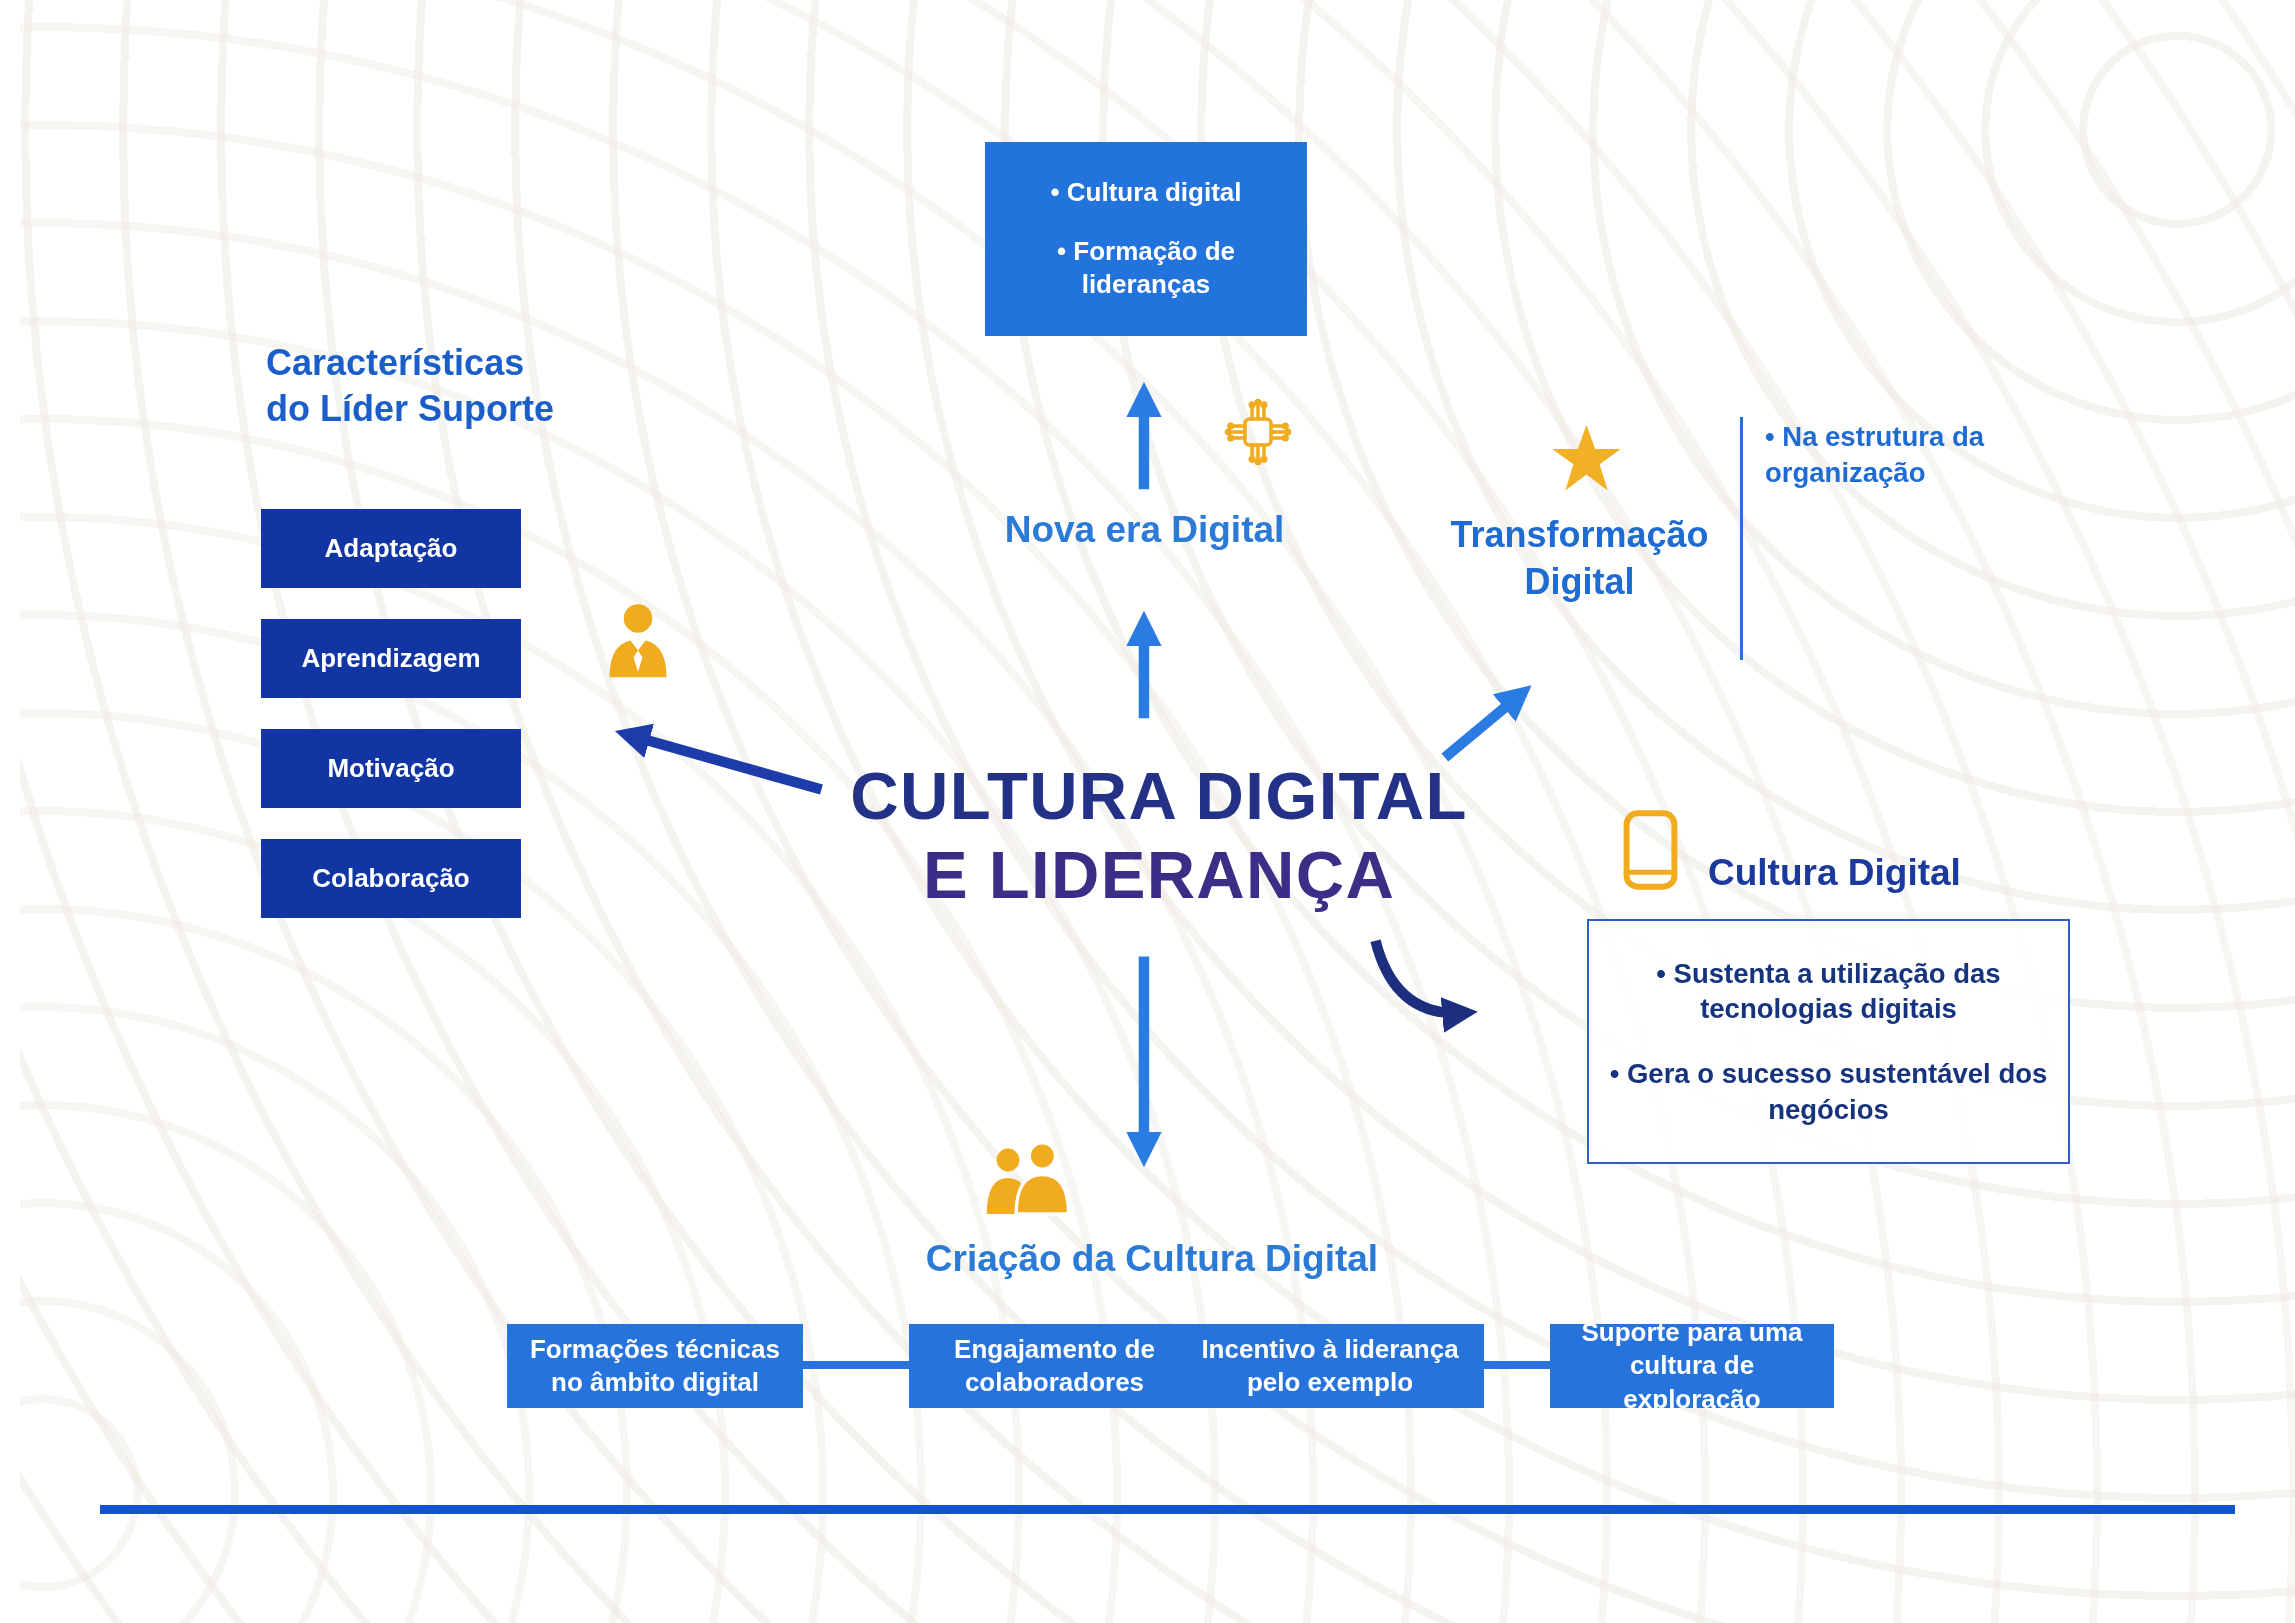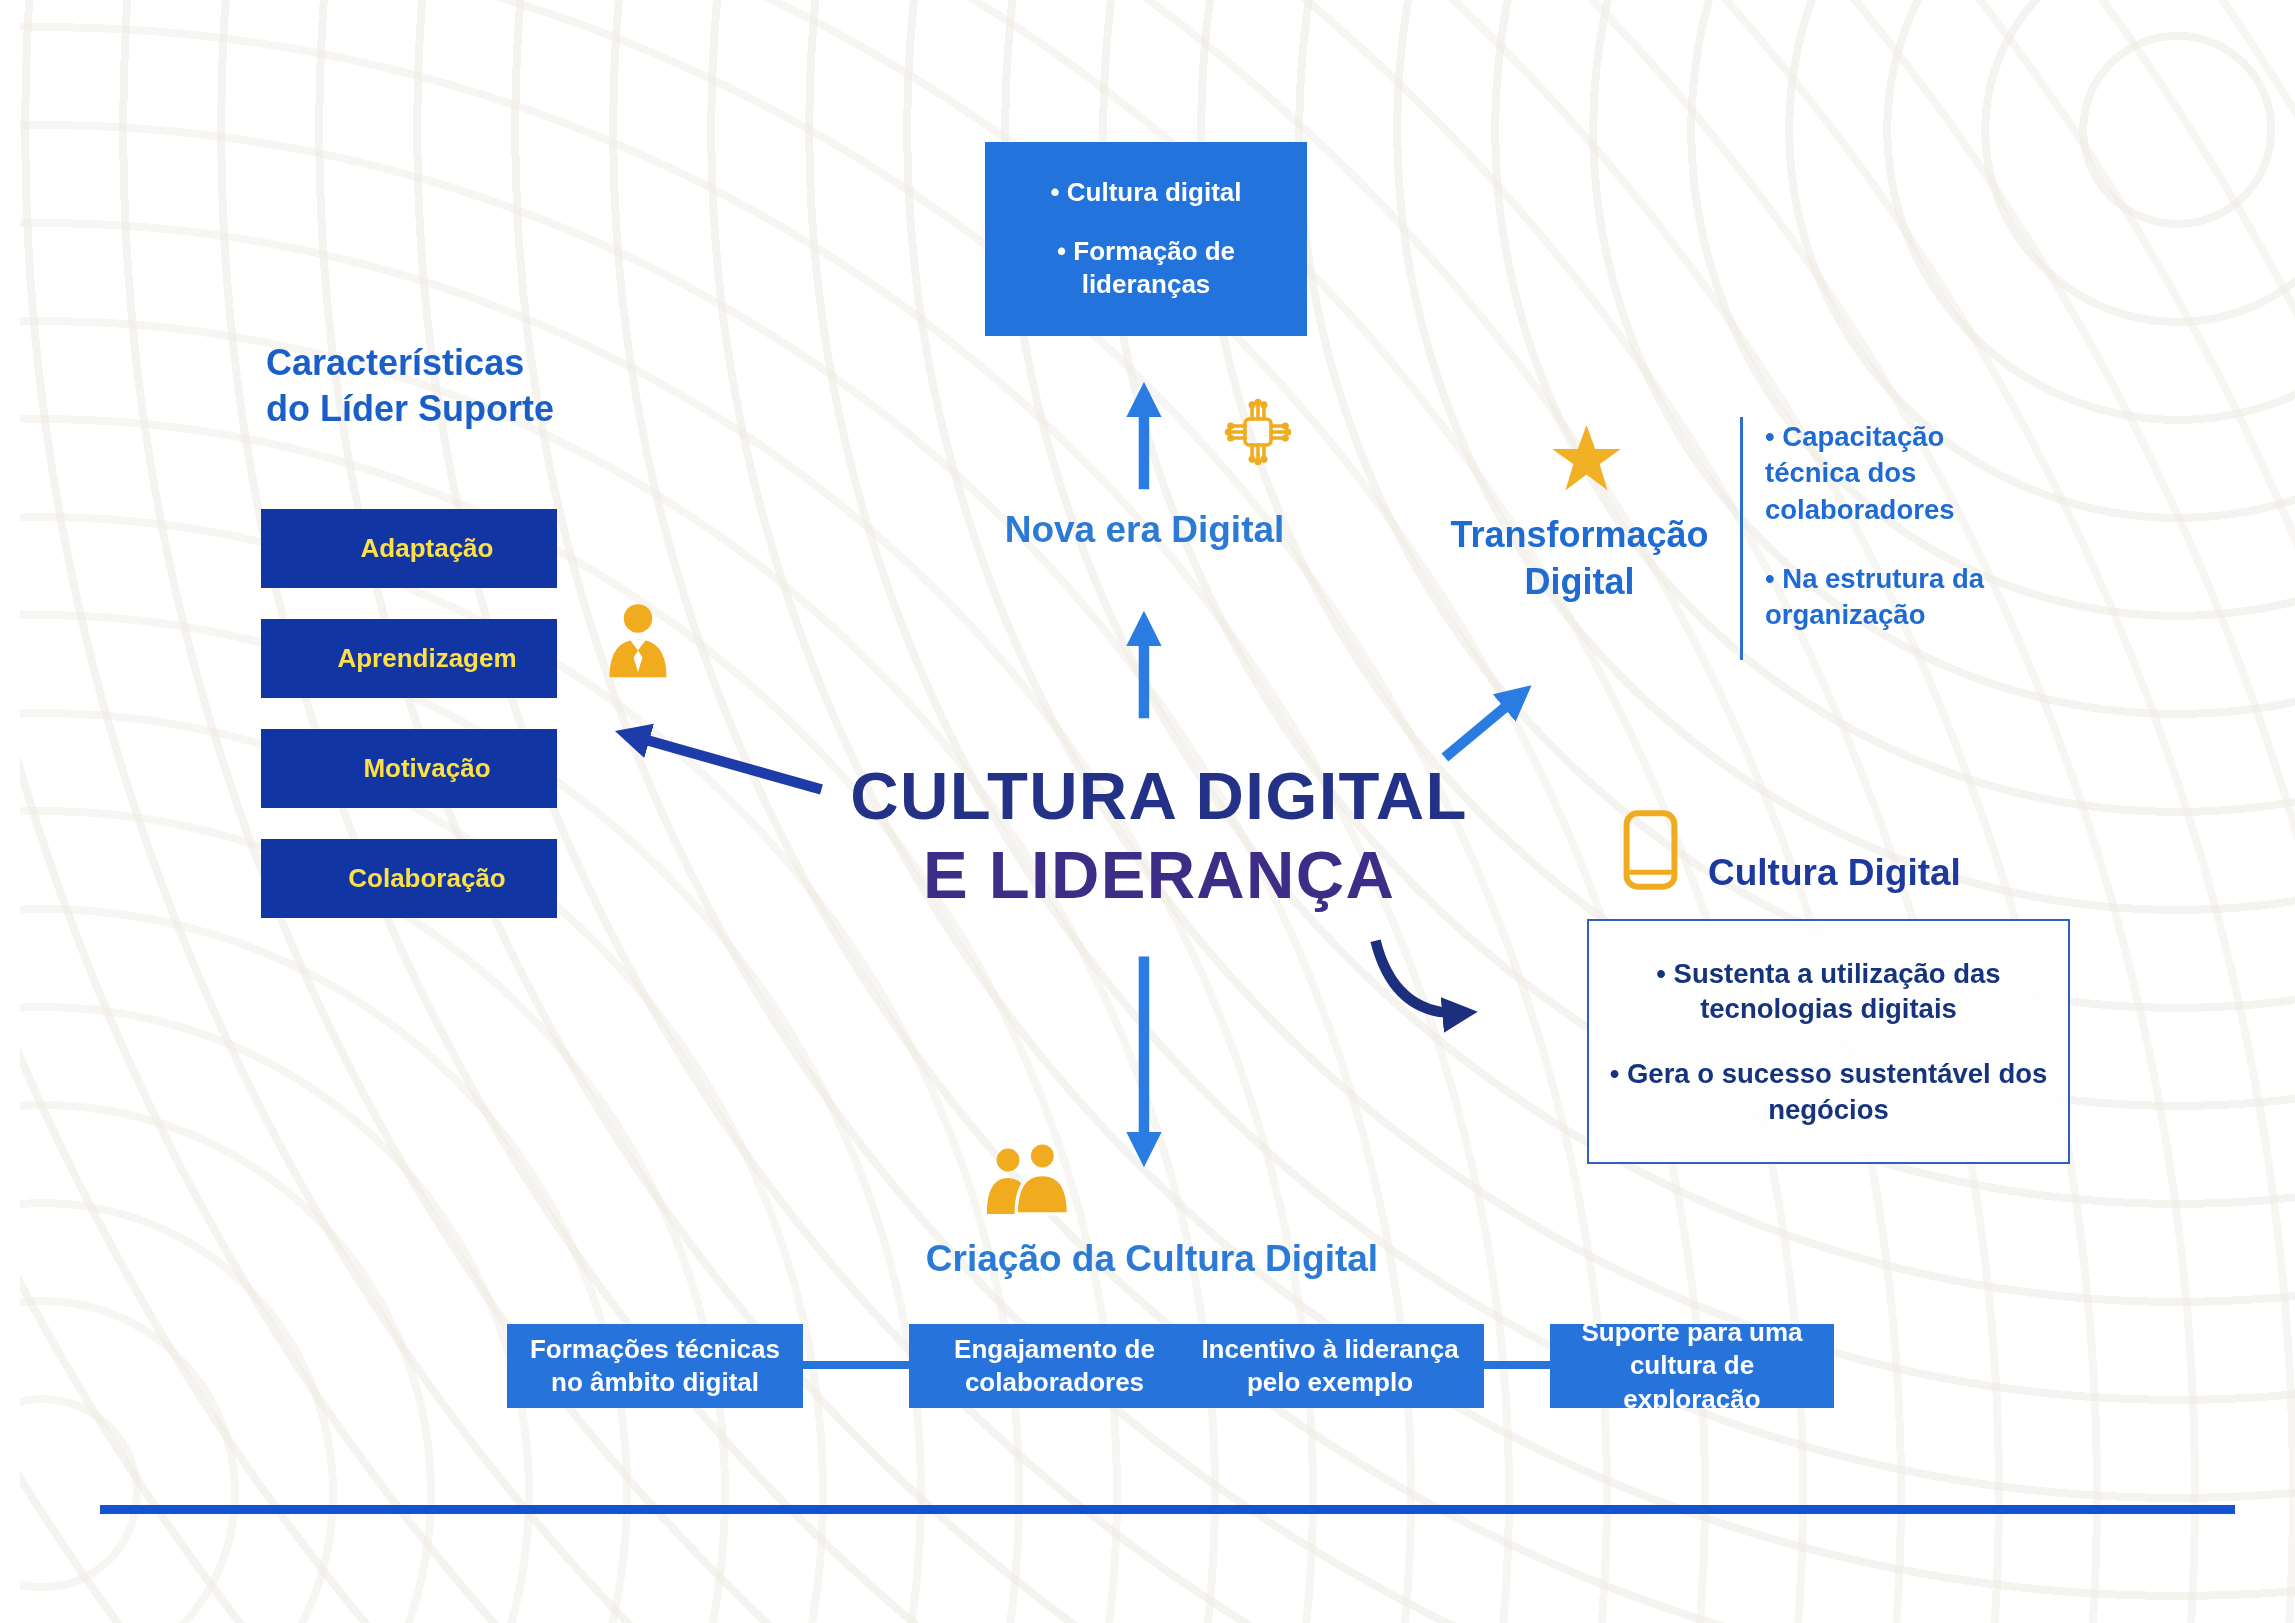--- a/index.html
+++ b/index.html
@@ -30,23 +30,23 @@
   .nova-era{left:928px; top:509px; width:393px; text-align:center; font-size:37px;}
 
   .main-title{left:779px; top:756px; width:720px; text-align:center;
     font-weight:800; font-size:67px; letter-spacing:1.3px; line-height:1.18;}
   .main-title .t1{color:#233186;}
   .main-title .t2{color:#3e2d87;}
 
   
   .left-heading{left:246px; top:340px; width:366px; font-size:36px; font-weight:bold;
     color:#1a5fc9; line-height:1.28;}
-  .trait-box{left:241px; width:260px; height:79px; background:#1135a3; color:#fde047;
+  .trait-box{left:241px; width:260px; height:79px; background:#1135a3; color:#ffffff;
     display:flex; align-items:center; justify-content:center;
-    font-size:26px; font-weight:bold;padding-left:36px;}
+    font-size:26px; font-weight:bold;}
 
   
   .transf-label{left:1396px; top:512px; width:327px; text-align:center;
     font-size:36px; font-weight:bold; color:#1e6bd3; line-height:1.3;}
   .vdivider{left:1720px; top:417px; width:2.6px; height:243px; background:#2b6fd4;}
   .rt-bullets{left:1745px; top:419px; width:242px; font-size:27.5px; font-weight:bold;
     color:#1e6bd3; line-height:1.32;}
   .rt-bullets p{margin:0 0 33px 0;}
 
   
@@ -166,21 +166,20 @@
   </svg>
 
   <div class="abs transf-label">
     <div>Transformação</div>
     <div>Digital</div>
   </div>
 
   <div class="abs vdivider"></div>
 
   <div class="abs rt-bullets">
-    <p>• Capacitação técnica dos colaboradores</p>
     <p>• Na estrutura da organização</p>
   </div>
 
   <svg class="abs" style="left:1599px;top:809px;" width="63" height="82" viewBox="0 0 72 96">
     <rect x="8" y="5" width="56" height="86" rx="13" fill="none" stroke="#f0ab1f" stroke-width="7"></rect>
     <line x1="11" y1="74" x2="61" y2="74" stroke="#f0ab1f" stroke-width="6"></line>
   </svg>
 
   <div class="abs cd-label">Cultura Digital</div>
 

